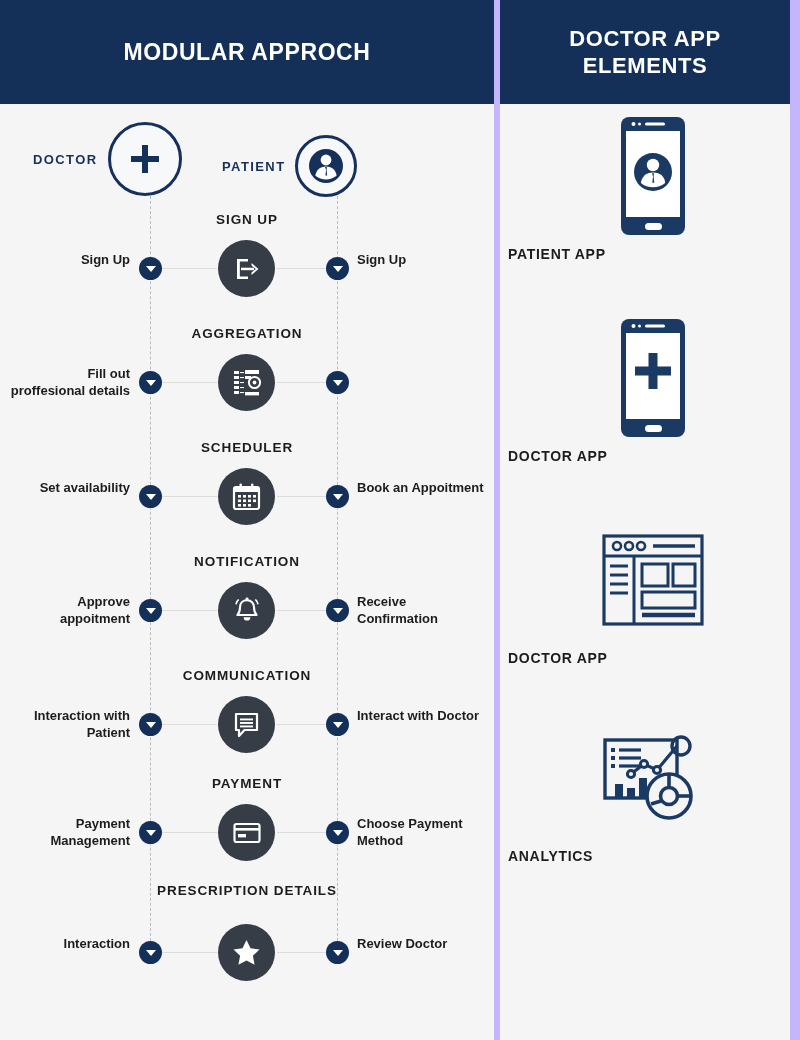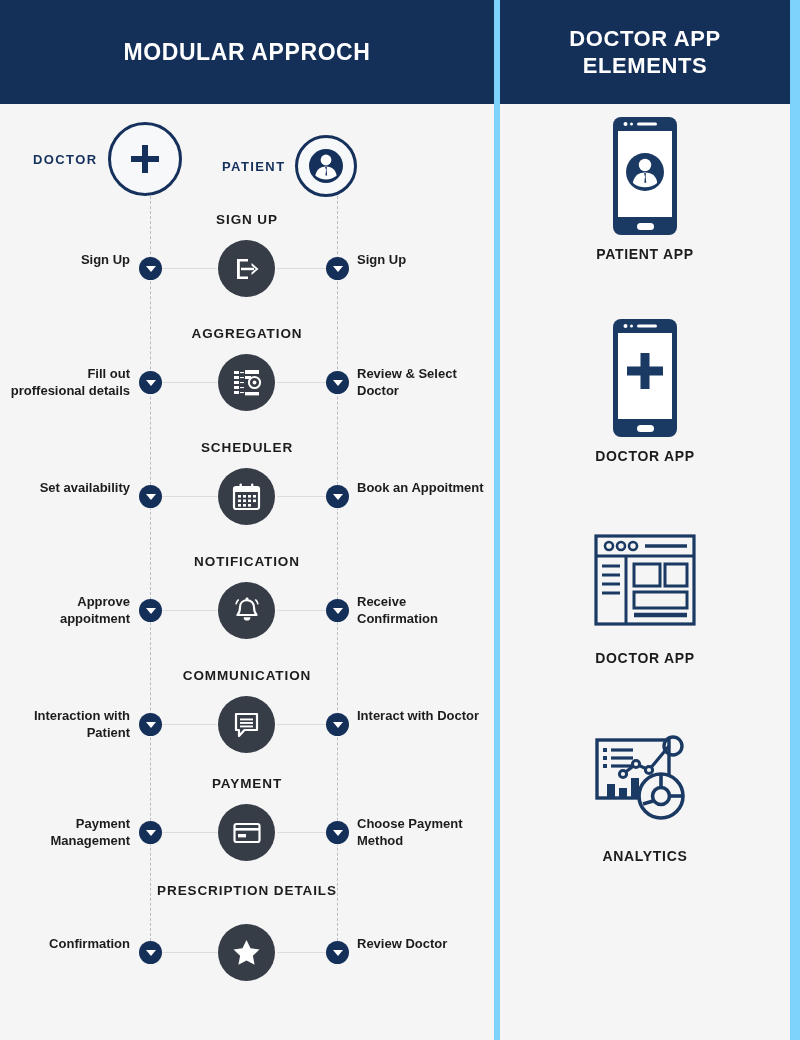--- a/index.html
+++ b/index.html
@@ -7,21 +7,21 @@
   html, body {
     margin: 0; padding: 0;
     width: 800px; height: 1040px;
     background: #ffffff;
     font-family: "Liberation Sans", sans-serif;
     overflow: hidden;
   }
   #page {
     position: relative;
     width: 800px; height: 1040px;
-    background: #7dd3fc;
+    background: #c4b5fd;
   }
 
   
   .panel {
     position: absolute;
     background: #f5f5f5;
   }
   #panel-left  { left: 0;   top: 0; width: 494px; height: 1040px; }
   #panel-right { left: 500px; top: 0; width: 290px; height: 1040px; }
 
@@ -164,22 +164,22 @@
   .side-right { left: 357px;  text-align: left;  width: 130px; }
 
   
   #elements {
     position: absolute;
     left: 500px; top: 104px;
     width: 290px; height: 936px;
   }
   .element {
     position: absolute;
-    left: 0; width: 290px;
-    text-align: center;
+    left: 8px; width: 290px;
+    text-align: left;
   }
   .element-art {
     height: 128px;
     display: flex;
     align-items: center;
     justify-content: center;
   }
   .element-label {
     margin-top: 6px;
     color: #1c1c1c;
@@ -277,21 +277,20 @@
               <rect x="9" y="25" width="4" height="1.1"></rect>
               <rect x="14" y="3" width="14" height="4"></rect>
               <rect x="14" y="9" width="6" height="3"></rect>
               <rect x="14" y="25" width="14" height="3.4"></rect>
             </g>
             <circle cx="23.5" cy="15.5" r="5.6" fill="none" stroke="#ffffff" stroke-width="2"></circle>
             <circle cx="23.5" cy="15.5" r="1.9" fill="#ffffff"></circle>
           </svg>
         </div>
         <div class="chev chev-right"></div>
-        <div class="side-label side-right">Review &amp; Select Doctor</div>
       </div>
     </div>
 
     <div class="stage" style="top:440px">
       <div class="stage-title">SCHEDULER</div>
       <div class="stage-body">
         <div class="connector" style="left:155px;width:62px"></div>
         <div class="connector" style="left:277px;width:55px"></div>
         <div class="side-label side-left">Set availability</div>
         <div class="chev chev-left"></div>
@@ -381,21 +380,21 @@
         <div class="chev chev-right"></div>
         <div class="side-label side-right">Choose Payment Method</div>
       </div>
     </div>
 
     <div class="stage" style="top:880px">
       <div class="stage-title two-line" style="top:3px">PRESCRIPTION DETAILS</div>
       <div class="stage-body" style="top:16px">
         <div class="connector" style="left:155px;width:62px"></div>
         <div class="connector" style="left:277px;width:55px"></div>
-        <div class="side-label side-left">Confirmation</div>
+        <div class="side-label side-left">Interaction</div>
         <div class="chev chev-left"></div>
         <div class="center-icon">
           <svg width="31" height="31" viewBox="0 0 31 31">
             <path d="M15.5 3 l4 8.3 l9 1.2 l-6.6 6.3 l1.7 9 l-8.1 -4.4 l-8.1 4.4 l1.7 -9 L2.5 12.5 l9 -1.2 z" fill="#ffffff"></path>
           </svg>
         </div>
         <div class="chev chev-right"></div>
         <div class="side-label side-right">Review Doctor</div>
       </div>
     </div>

